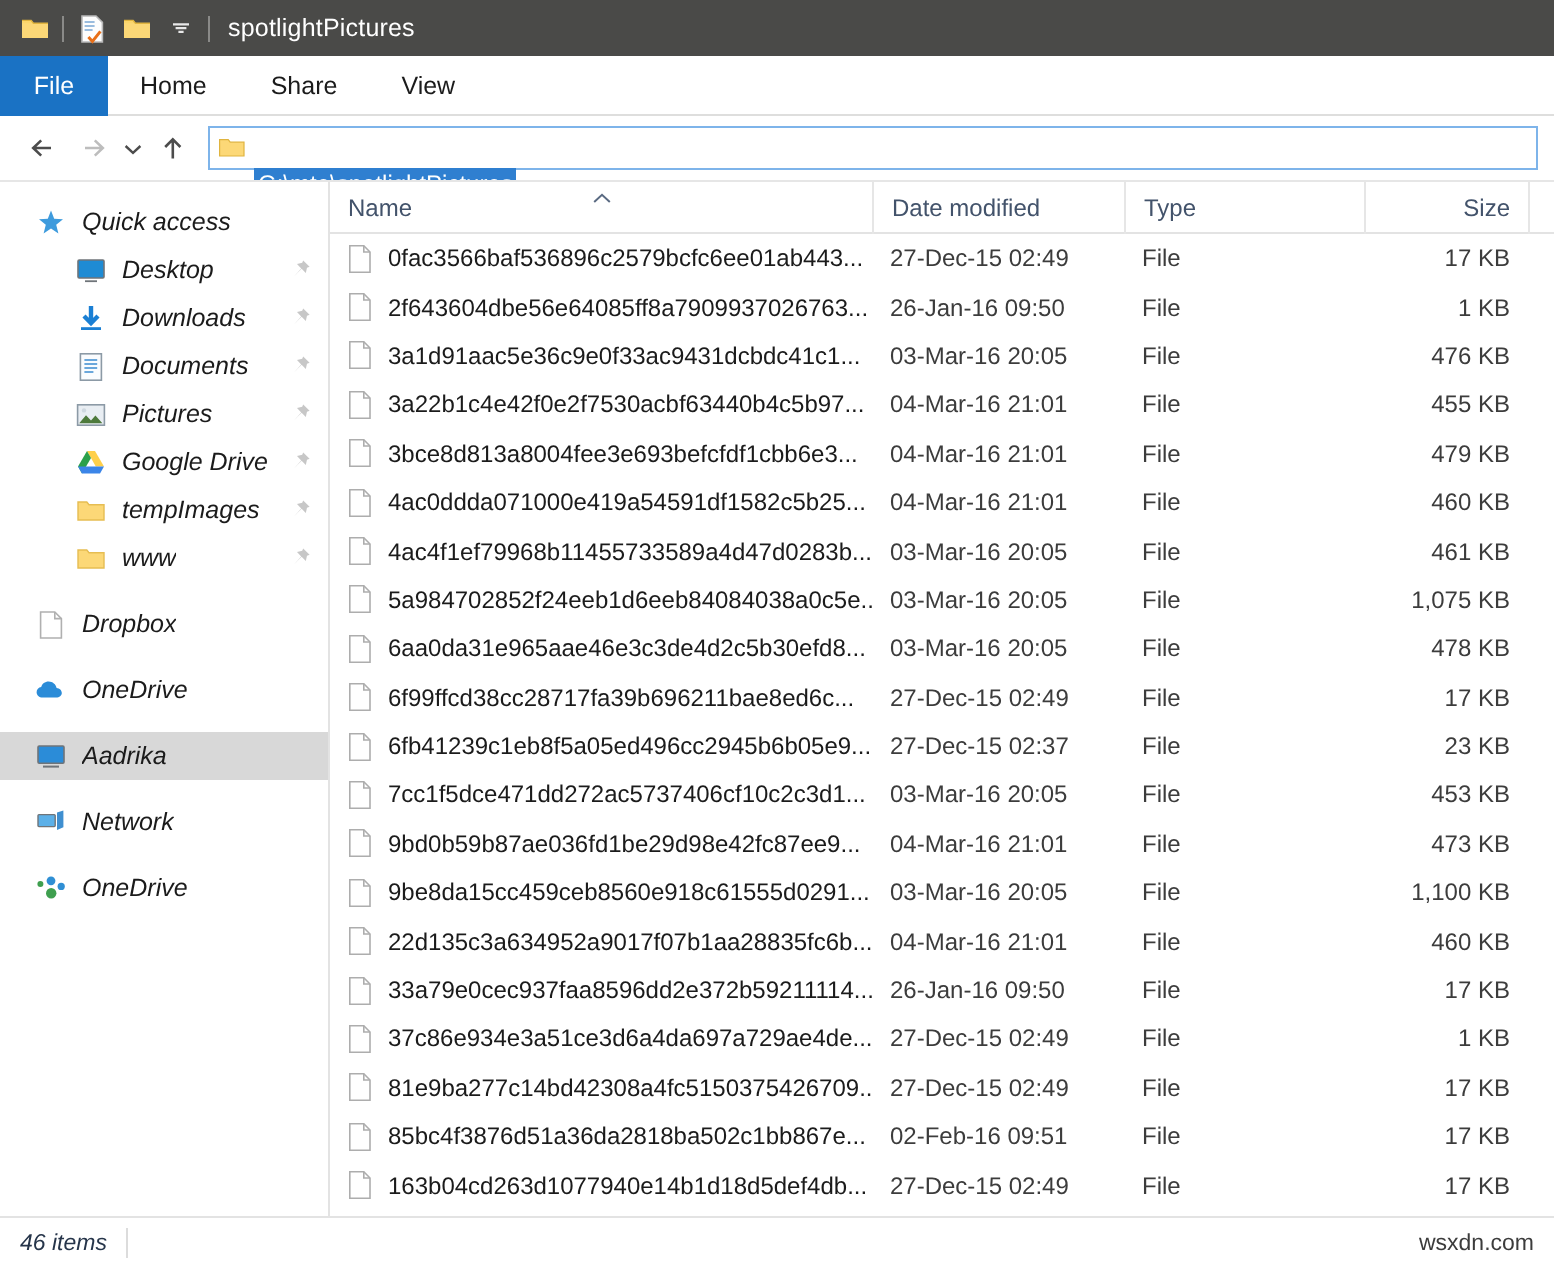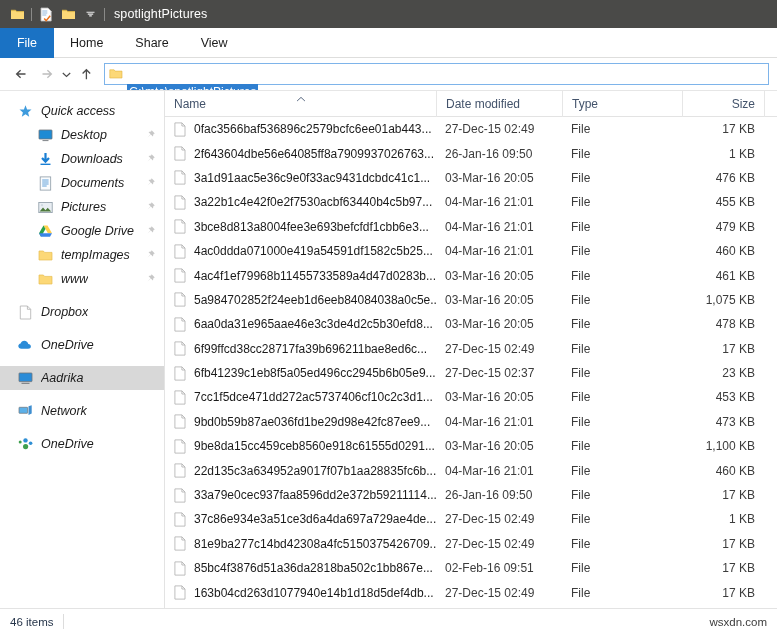--- a/index.html
+++ b/index.html
@@ -67,21 +67,21 @@
   .row { height: 24.4px; display: flex; align-items: center; }
   .cell { font-size: 12px; color: #1b1b1b; display: flex; align-items: center; height: 100%; }
   .cell-name { width: 271px; flex: 0 0 271px; padding-left: 9px; overflow: hidden; }
   .cell-name .fname { white-space: nowrap; overflow: hidden; margin-left: 8px; }
   .cell-date { width: 126px; flex: 0 0 126px; padding-left: 9px; color: #3c3c3c; }
   .cell-type { width: 120px; flex: 0 0 120px; padding-left: 9px; color: #3c3c3c; }
   .cell-size { width: 82px; flex: 0 0 82px; justify-content: flex-end; padding-right: 9px; color: #3c3c3c; }
 
   
   .statusbar { height: 26px; flex: 0 0 26px; border-top: 1px solid #e3e3e3; display: flex; align-items: center; padding: 0 10px; background: #ffffff; }
-  .status-text { font-size: 11.5px; color: #26354a; padding-right: 10px; border-right: 1px solid #dcdcdc; height: 15px; display: flex; align-items: center; }
+  .status-text { font-size: 11.5px; color: #26354a; padding-right: 10px; border-right: 1px solid #dcdcdc; height: 15px; display: flex; align-items: center; font-style: italic; }
   .watermark { margin-left: auto; font-size: 11.5px; color: #3c3c3c; }
 </style>
 </head>
 <body>
 
 <div class="window">
 
   <div class="titlebar">
     <div class="qat">
       <span class="qat-ico">

